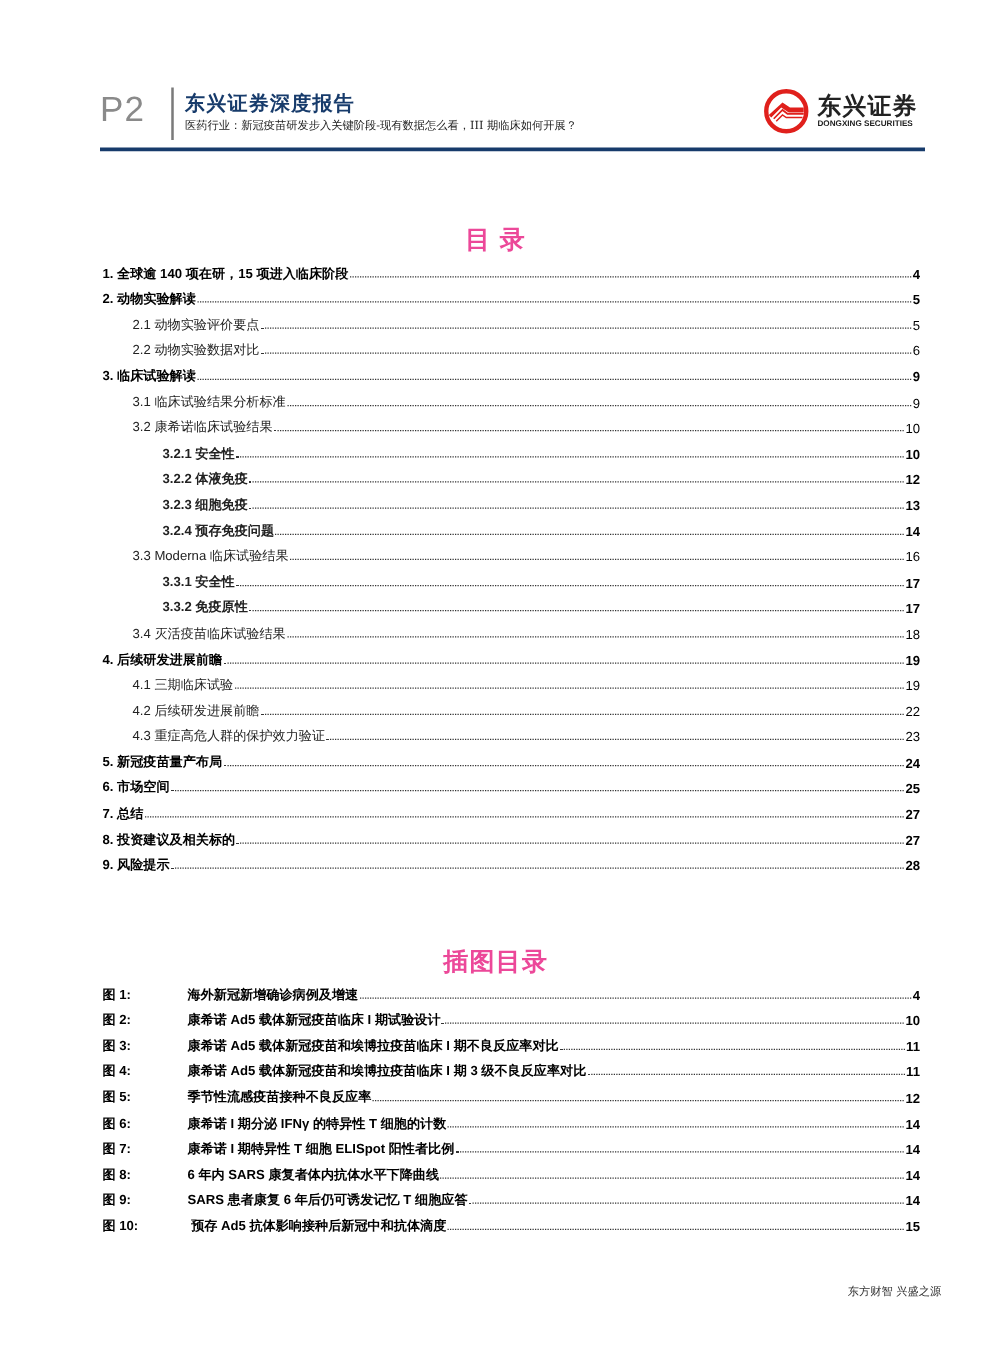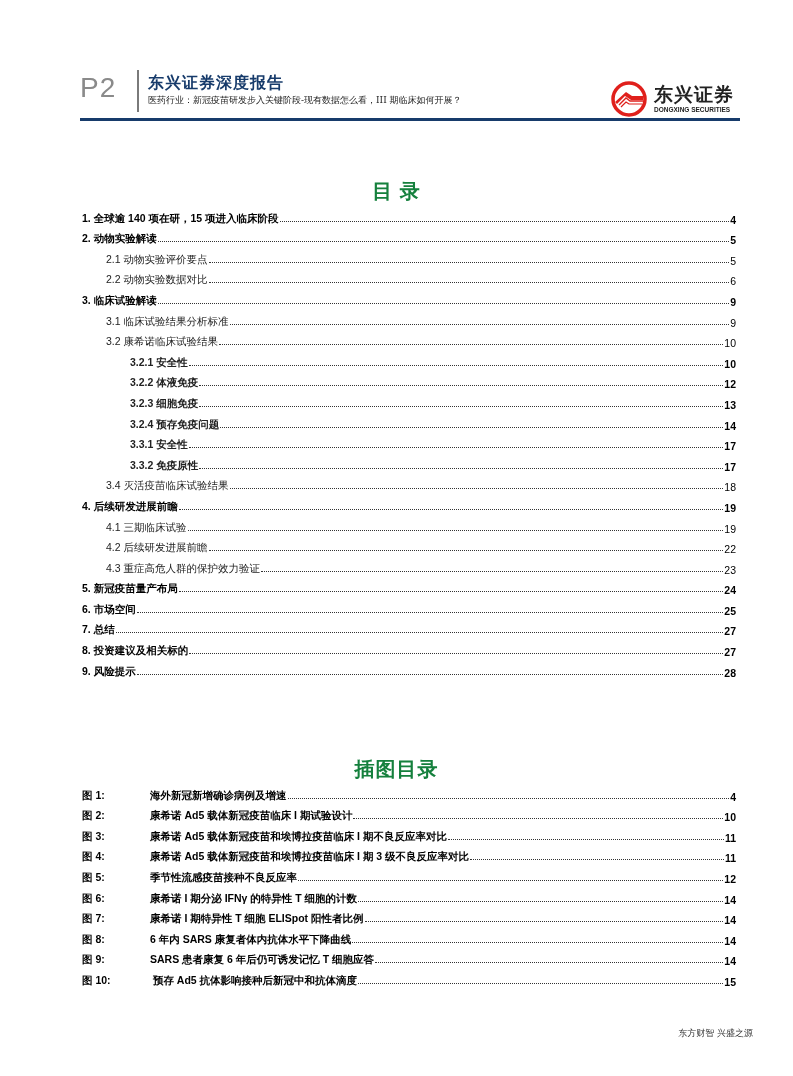--- a/index.html
+++ b/index.html
@@ -3,27 +3,27 @@
 <meta charset="utf-8">
 <style>
   html, body { margin:0; padding:0; background:#ffffff; }
   body { width:793px; height:1076px; position:relative; overflow:hidden;
          font-family:"Liberation Sans","DejaVu Sans",sans-serif; color:#000; }
   .header { position:absolute; left:80px; top:64px; width:660px; height:56px; }
   .page-no { position:absolute; left:0; top:8px; font-size:28px; color:#8a8a8a; letter-spacing:1px; }
   .vbar { position:absolute; left:57px; top:6px; width:2px; height:42px; background:#7a7a7a; }
   .report-title { position:absolute; left:68px; top:9px; font-size:16px; font-weight:bold; color:#173b6b; letter-spacing:1px; }
   .report-sub { position:absolute; left:68px; top:30px; font-size:9px; color:#222; font-family:"DejaVu Serif",serif; white-space:nowrap; }
-  .logo { position:absolute; right:0; top:12px; width:130px; height:44px;text-align:center; }
+  .logo { position:absolute; right:0; top:2px; width:130px; height:44px;text-align:center; }
   .logo svg { position:absolute; left:0; top:4px; }
   .logo-cn { position:absolute; left:44px; top:6px; font-size:19px; font-weight:bold; color:#222; letter-spacing:1px; }
   .logo-en { position:absolute; left:44px; top:30px; font-size:6.5px; font-weight:bold; color:#222; white-space:nowrap; }
   .hline { position:absolute; left:80px; top:118px; width:660px; height:3px; background:#173b6b; }
 
-  .section-title { position:absolute; left:0; width:793px; text-align:center; font-size:20px; font-weight:bold; color:#15803d; letter-spacing:1px; }
+  .section-title { position:absolute; left:0; width:793px; text-align:center; font-size:20px; font-weight:bold; color:#ec4899; letter-spacing:1px; }
   .toc { position:absolute; left:82px; width:654px; }
   .row { position:relative; height:20.6px; display:flex; align-items:flex-end; font-size:10.5px; white-space:nowrap; }
   .row .label { flex:0 0 auto; padding-right:1px; }
   .row .leader { flex:1 1 auto; border-bottom:1px dotted #333; margin-bottom:4px; height:1px; }
   .row .page { flex:0 0 auto; padding-left:1px; }
   .row.l1 { font-weight:bold; }
   .row.l2 { padding-left:24px; }
   .row.l3 { padding-left:48px;font-weight:bold; }
   .row.l2 .label, .row.l3 .label { color:#222; }
   .fig .label .num { display:inline-block; width:68px; font-weight:bold; }
@@ -101,20 +101,25 @@
     <div class="row l3">
       <span class="label"><span>3.2.3  细胞免疫</span></span>
       <span class="leader"></span>
       <span class="page">13</span>
     </div>
     <div class="row l3">
       <span class="label"><span>3.2.4  预存免疫问题</span></span>
       <span class="leader"></span>
       <span class="page">14</span>
     </div>
+    <div class="row l2">
+      <span class="label"><span>3.3 Moderna 临床试验结果</span></span>
+      <span class="leader"></span>
+      <span class="page">16</span>
+    </div>
     <div class="row l3">
       <span class="label"><span>3.3.1  安全性</span></span>
       <span class="leader"></span>
       <span class="page">17</span>
     </div>
     <div class="row l3">
       <span class="label"><span>3.3.2  免疫原性</span></span>
       <span class="leader"></span>
       <span class="page">17</span>
     </div>

